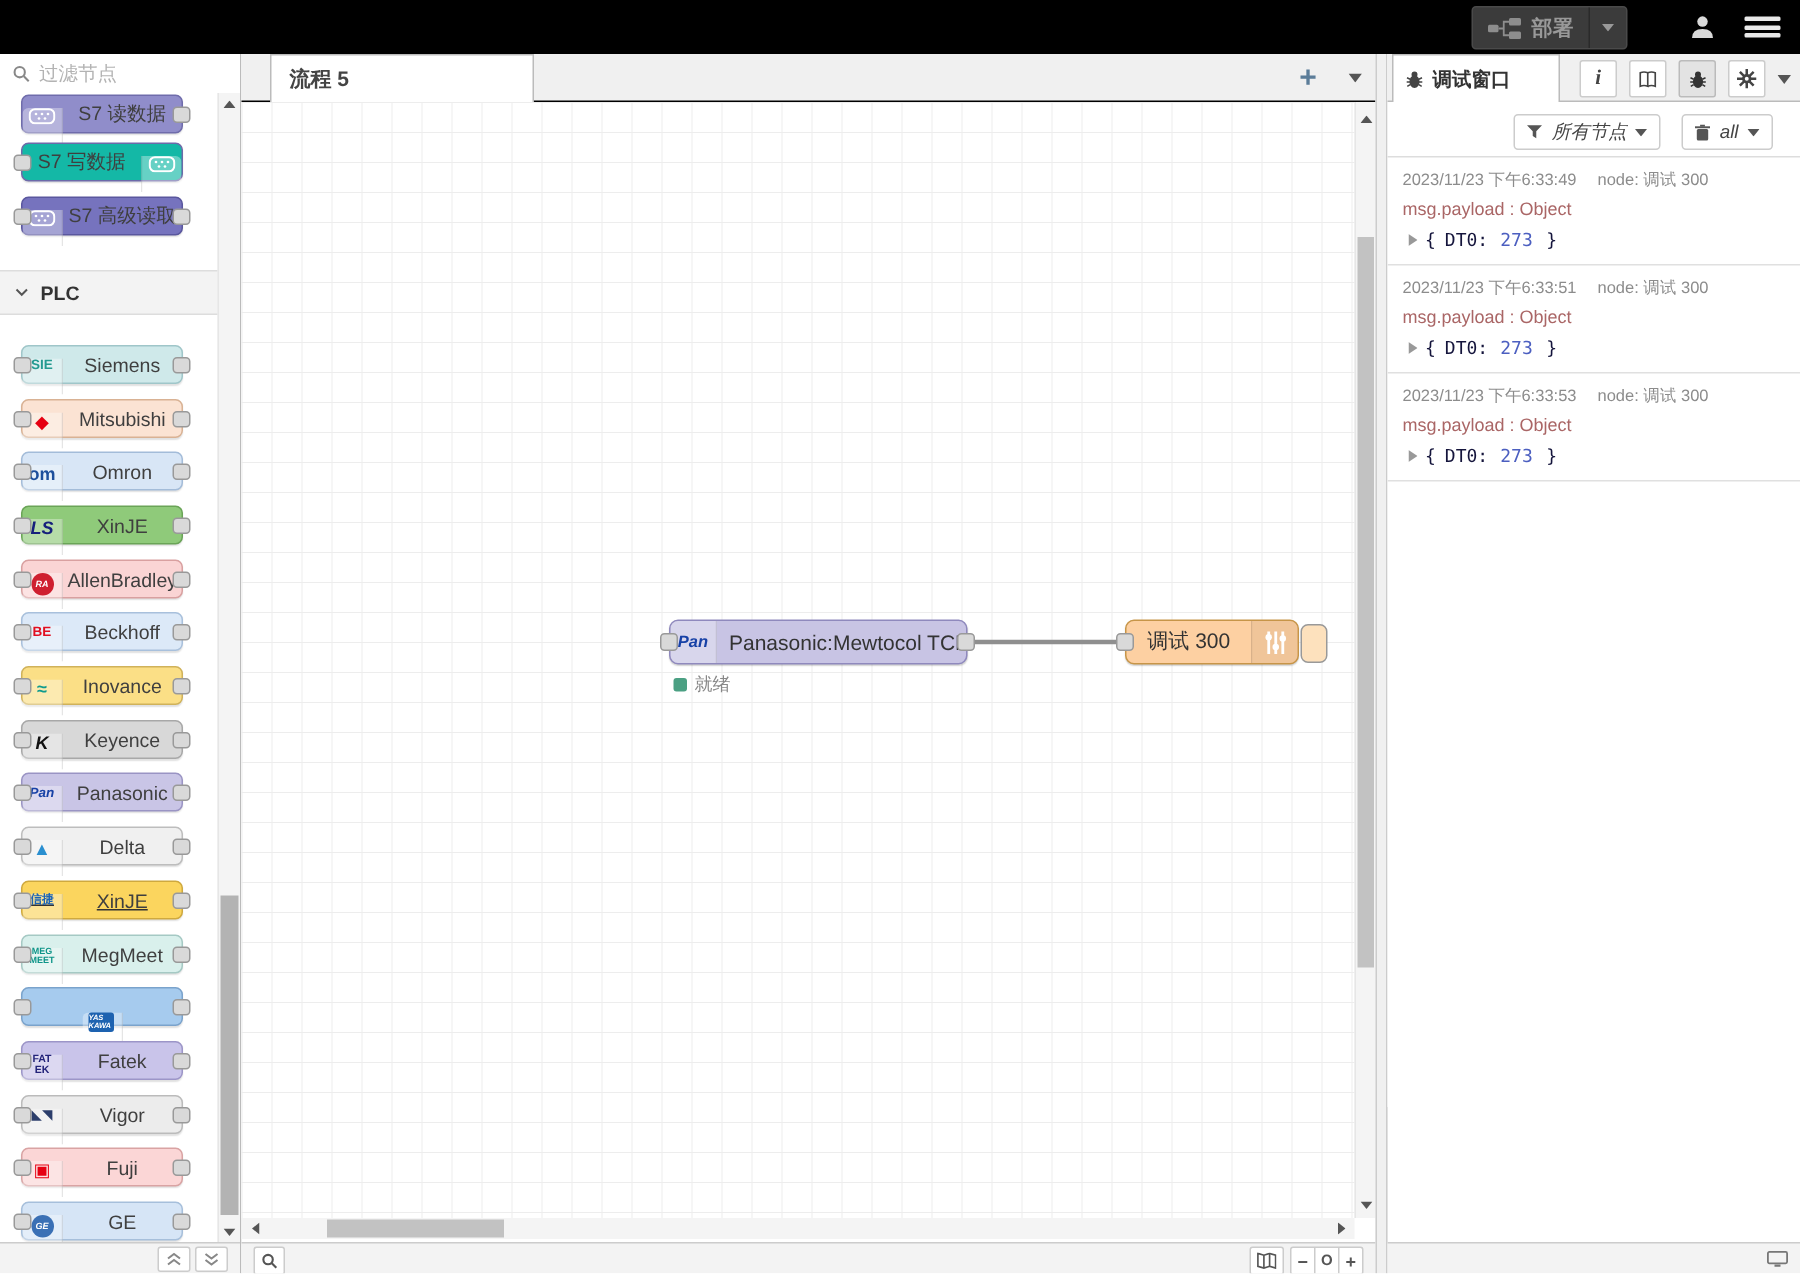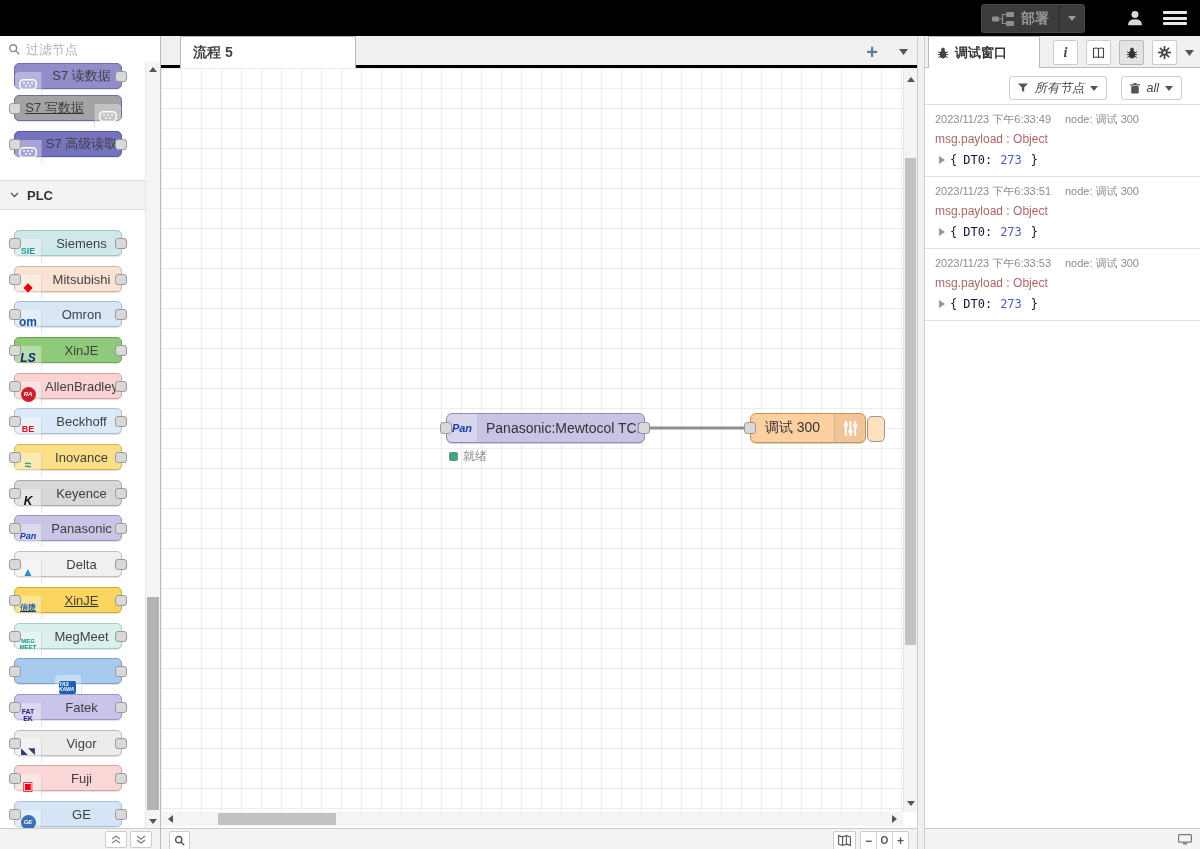--- a/index.html
+++ b/index.html
@@ -12,28 +12,28 @@
   .deploy-main{display:flex;align-items:center;gap:7px;padding:0 10px;font-weight:bold;font-size:14px;}
   .deploy-caret{width:24px;height:100%;display:flex;align-items:center;justify-content:center;border-left:1px solid #2a2a2a;}
   .hbtn{position:absolute;top:5px;width:30px;height:26px;display:flex;align-items:center;justify-content:center;color:#d9d9d9;cursor:pointer;}
   .hbtn.user{right:50px;}
   .hbtn.menu{right:10px;}
   .menubars div{width:24px;height:3px;background:#e8e8e8;margin:2.5px 0;border-radius:1px;}
   
   .palette{position:absolute;left:0;top:36px;width:160px;height:813px;background:#fff;border-right:1px solid #bbb;}
   .psearch{position:absolute;left:0;top:0;width:160px;height:26px;border-bottom:1px solid #ddd;display:flex;align-items:center;background:#fff;}
   .psearch .sicon{margin:0 4px 0 8px;color:#888;display:flex;}
-  .psearch input{border:none;outline:none;flex:1;font-size:13px;color:#0f172a;font-family:Liberation Sans, sans-serif;background:transparent;}
+  .psearch input{border:none;outline:none;flex:1;font-size:13px;color:#0f172a;font-family:Liberation Mono, monospace;background:transparent;}
   .psearch input::placeholder{color:#b3b3b3;}
   .pbody{position:absolute;left:0;top:26px;width:160px;height:766px;overflow:hidden;background:#fff;}
   .pnode{position:absolute;left:14px;width:106px;height:24px;border:1px solid #999;border-radius:5px;
          display:flex;align-items:center;cursor:move;box-shadow:0 1px 1px rgba(0,0,0,.12);}
   .pport{position:absolute;width:10px;height:9px;background:#d9d9d9;border:1px solid #999;border-radius:3px;top:7px;}
   .pport.pl{left:-6px;} .pport.pr{right:-6px;}
-  .picon{width:26px;height:100%;display:flex;align-items:center;justify-content:center;
+  .picon{width:26px;height:100%;display:flex;justify-content:center;
          background:rgba(255,255,255,.35);border-right:1px solid rgba(0,0,0,.1);border-radius:4px 0 0 4px;flex:none;margin-top:16px;}
   .icon-right .picon{order:2;border-right:none;border-left:1px solid rgba(0,0,0,.1);border-radius:0 4px 4px 0;}
   .plabel{flex:1;text-align:center;font-size:13px;color:#3f3f3f;white-space:nowrap;overflow:hidden;}
   .logo{font-weight:bold;font-size:9px;font-style:normal;white-space:pre-line;text-align:center;line-height:8px;}
   .logo-lg{font-size:12px;line-height:12px;}
   .logo-it{font-style:italic;}
   .logo-stack{font-size:6px;line-height:6px;}
   .logo-cjk{font-size:8px;line-height:8px;}
   .badge-circle{width:15px;height:15px;border-radius:50%;display:flex;align-items:center;justify-content:center;font-size:6px;line-height:6px;font-weight:bold;}
   .badge-rect{width:17px;height:13px;border-radius:2px;display:flex;align-items:center;justify-content:center;font-size:5px;line-height:5px;font-weight:bold;}
@@ -42,21 +42,21 @@
   .pcat .pcat-label{font-weight:bold;font-size:13px;color:#333;}
   .pscroll{position:absolute;right:0;top:0;width:14px;height:766px;background:#f4f4f4;border-left:1px solid #e6e6e6;}
   .pscroll .arr{position:absolute;left:0;width:14px;height:14px;display:flex;align-items:center;justify-content:center;cursor:pointer;}
   .pscroll .arr.up{top:0;} .pscroll .arr.down{bottom:0;}
   .pscroll .thumb{position:absolute;left:1px;width:12px;top:535px;height:213px;background:#b3b3b3;cursor:pointer;}
   .pfooter{position:absolute;left:0;top:792px;width:160px;height:21px;background:#f3f3f3;border-top:1px solid #ccc;
            display:flex;align-items:center;justify-content:flex-end;gap:3px;padding-right:8px;box-sizing:border-box;}
   .pfbtn{width:20px;height:15px;background:#fff;border:1px solid #ccc;border-radius:2px;display:flex;align-items:center;justify-content:center;color:#888;cursor:pointer;}
   
   .canvas-col{position:absolute;left:161px;top:36px;width:756px;height:813px;background:#fff;}
-  .tabbar{position:absolute;left:0;top:0;width:756px;height:32px;background:#f0f0f0;border-bottom:3px solid #000000;box-sizing:border-box;}
+  .tabbar{position:absolute;left:0;top:0;width:756px;height:32px;background:#f0f0f0;border-bottom:1px solid #000000;box-sizing:border-box;}
   .flowtab{position:absolute;left:19px;top:0;width:176px;height:32px;background:#fff;border:1px solid #bbb;border-bottom:none;box-sizing:border-box;
            display:flex;align-items:center;padding-left:12px;font-size:14px;font-weight:600;color:#444;cursor:pointer;}
   .tab-add{position:absolute;left:698px;top:2px;width:26px;height:28px;display:flex;align-items:center;justify-content:center;
            color:#5c7d99;font-size:20px;font-weight:bold;cursor:pointer;}
   .tab-list{position:absolute;left:732px;top:2px;width:20px;height:28px;display:flex;align-items:center;justify-content:center;cursor:pointer;color:#555;}
   .workspace{position:absolute;left:0;top:32px;width:742px;height:744px;background:#fff;overflow:hidden;
      background-image:linear-gradient(#ededed 1px,transparent 1px),linear-gradient(90deg,#ededed 1px,transparent 1px);
      background-size:20px 20px;}
   .cnode{position:absolute;height:28px;border:1px solid;border-radius:6px;display:flex;align-items:center;
          box-shadow:0 1px 1px rgba(0,0,0,.18);cursor:move;z-index:2;}
@@ -172,21 +172,21 @@
                 <circle cx="9" cy="4" r=".9"></circle>
                 <circle cx="13" cy="4" r=".9"></circle>
                 <circle cx="7" cy="7" r=".9"></circle>
                 <circle cx="11" cy="7" r=".9"></circle>
               </g>
             </svg>
           </span>
         <span class="plabel">S7 读数据</span>
         <span class="pport pr"></span>
       </div>
-      <div class="pnode icon-right" style="top: 33px; background-color: #a3a3a3; border-color: rgb(109, 106, 169); text-decoration: underline;">
+      <div class="pnode icon-right" style="top: 33px; background-color: #14b8a6; border-color: rgb(109, 106, 169);">
         <span class="pport pl"></span>
         <span class="picon">
             <svg width="18" height="11" viewBox="0 0 18 11">
               <rect x="0.8" y="0.8" width="16.4" height="9.4" rx="3.5" fill="none" stroke="#fff" stroke-width="1.4"></rect>
               <g fill="#fff">
                 <circle cx="5" cy="4" r=".9"></circle>
                 <circle cx="9" cy="4" r=".9"></circle>
                 <circle cx="13" cy="4" r=".9"></circle>
                 <circle cx="7" cy="7" r=".9"></circle>
                 <circle cx="11" cy="7" r=".9"></circle>

